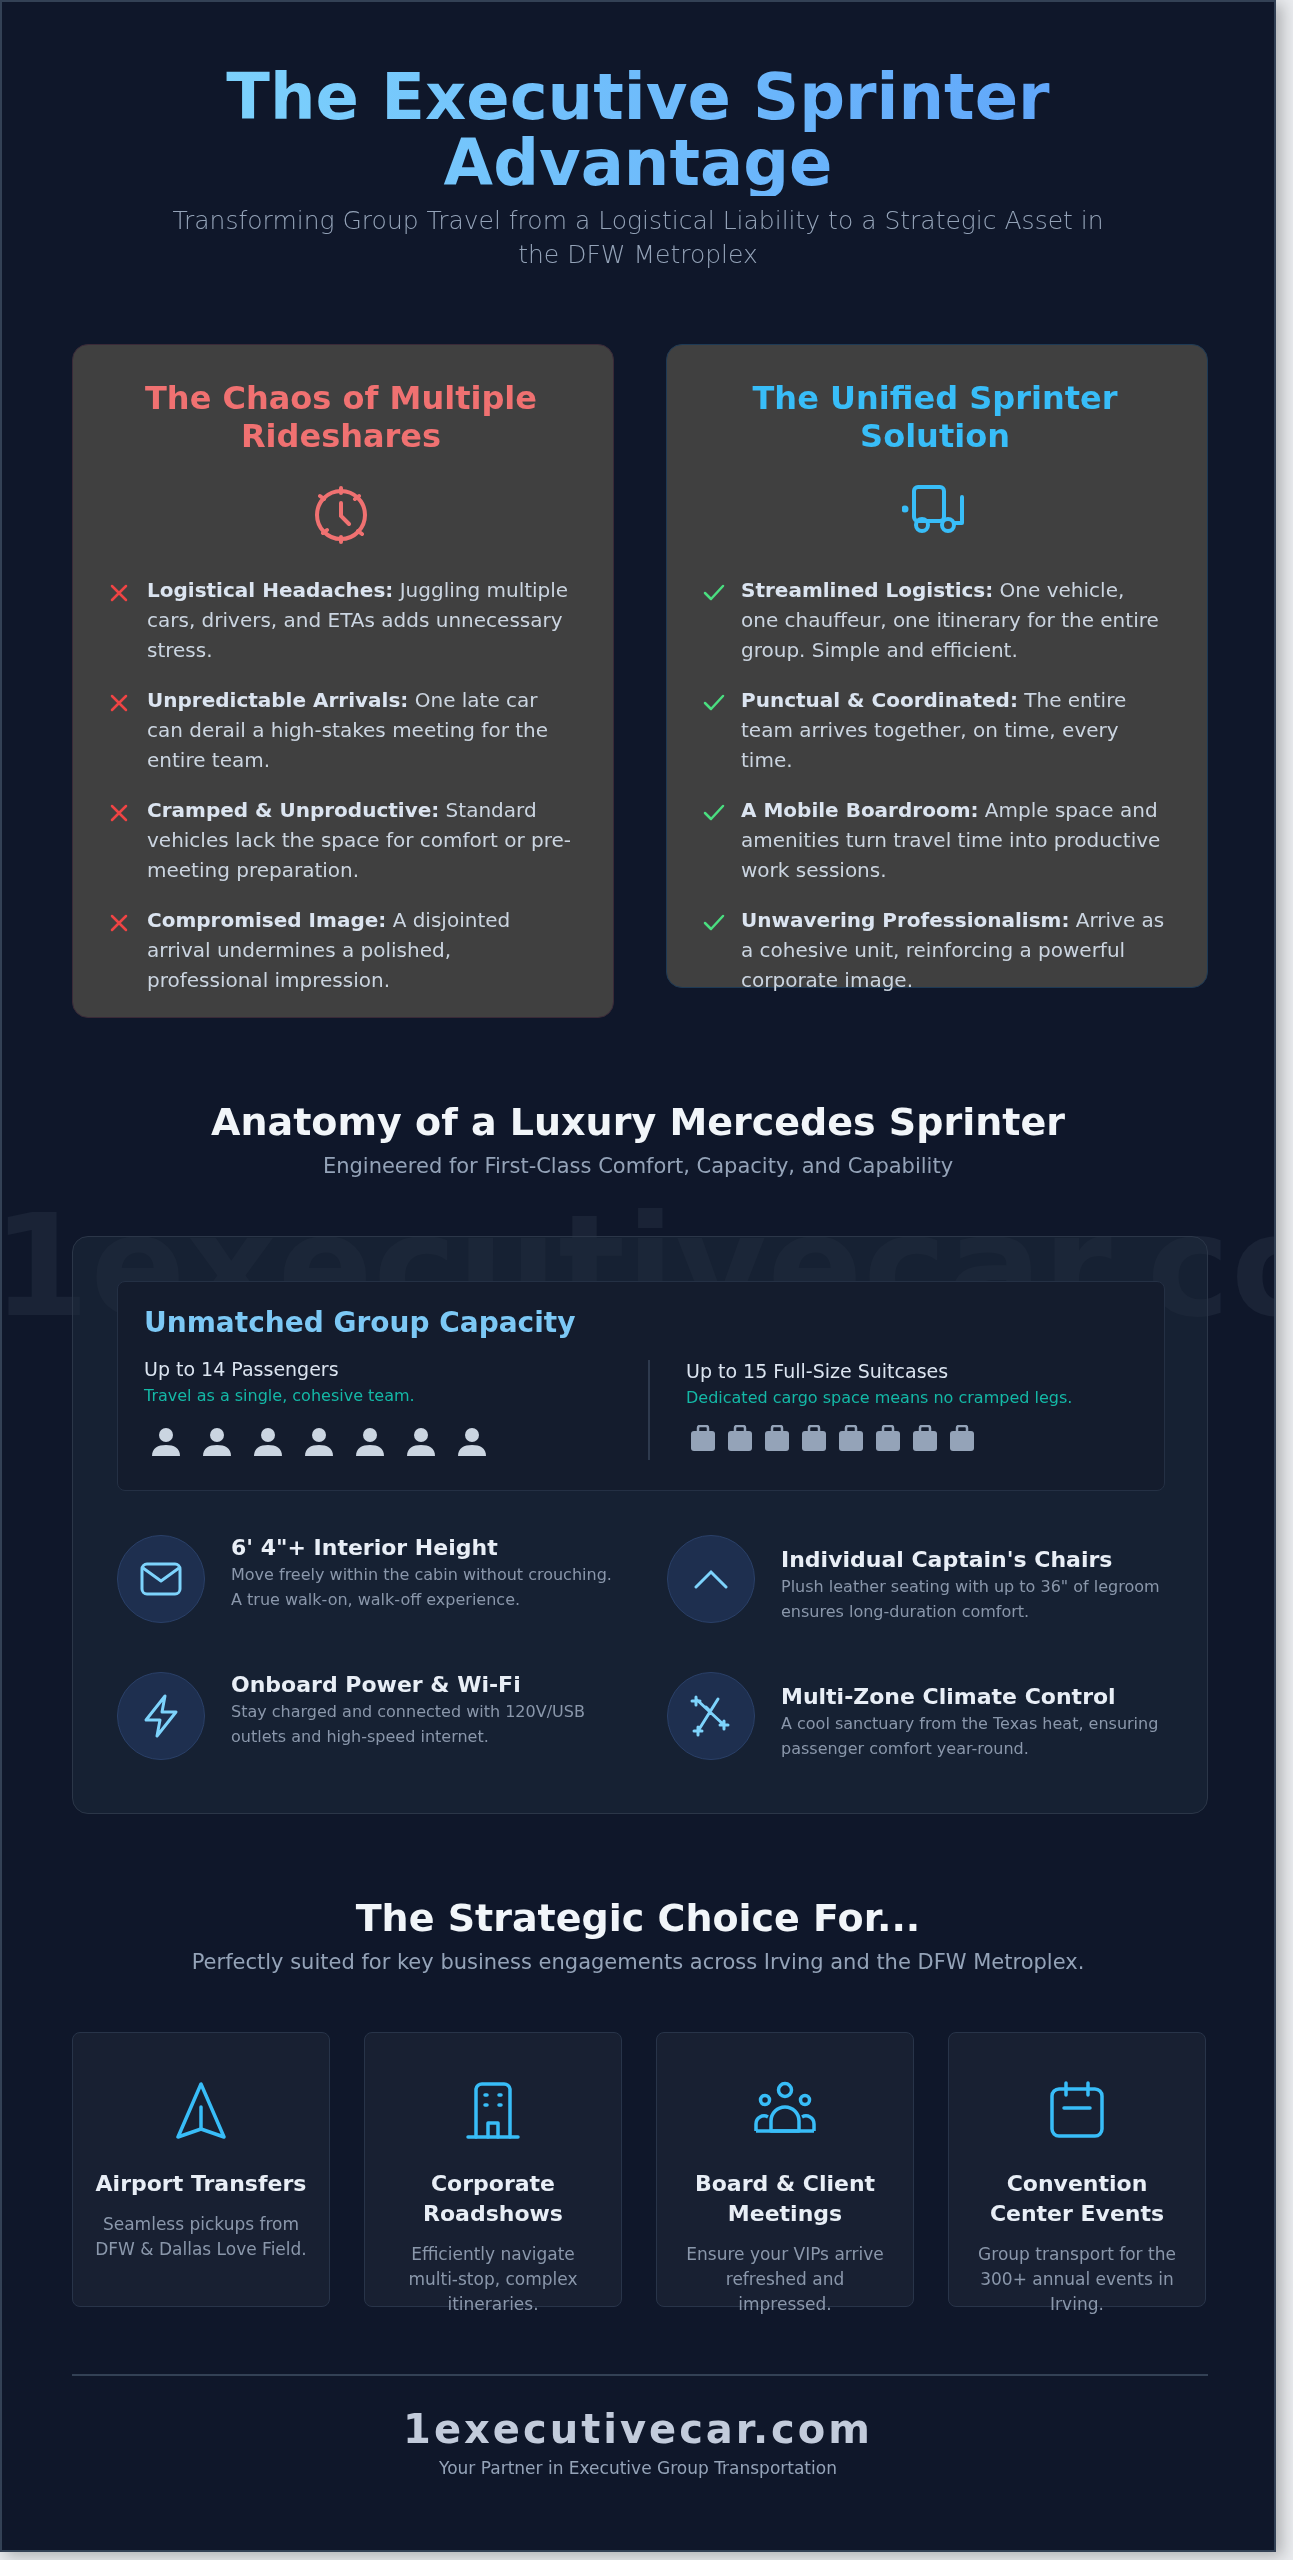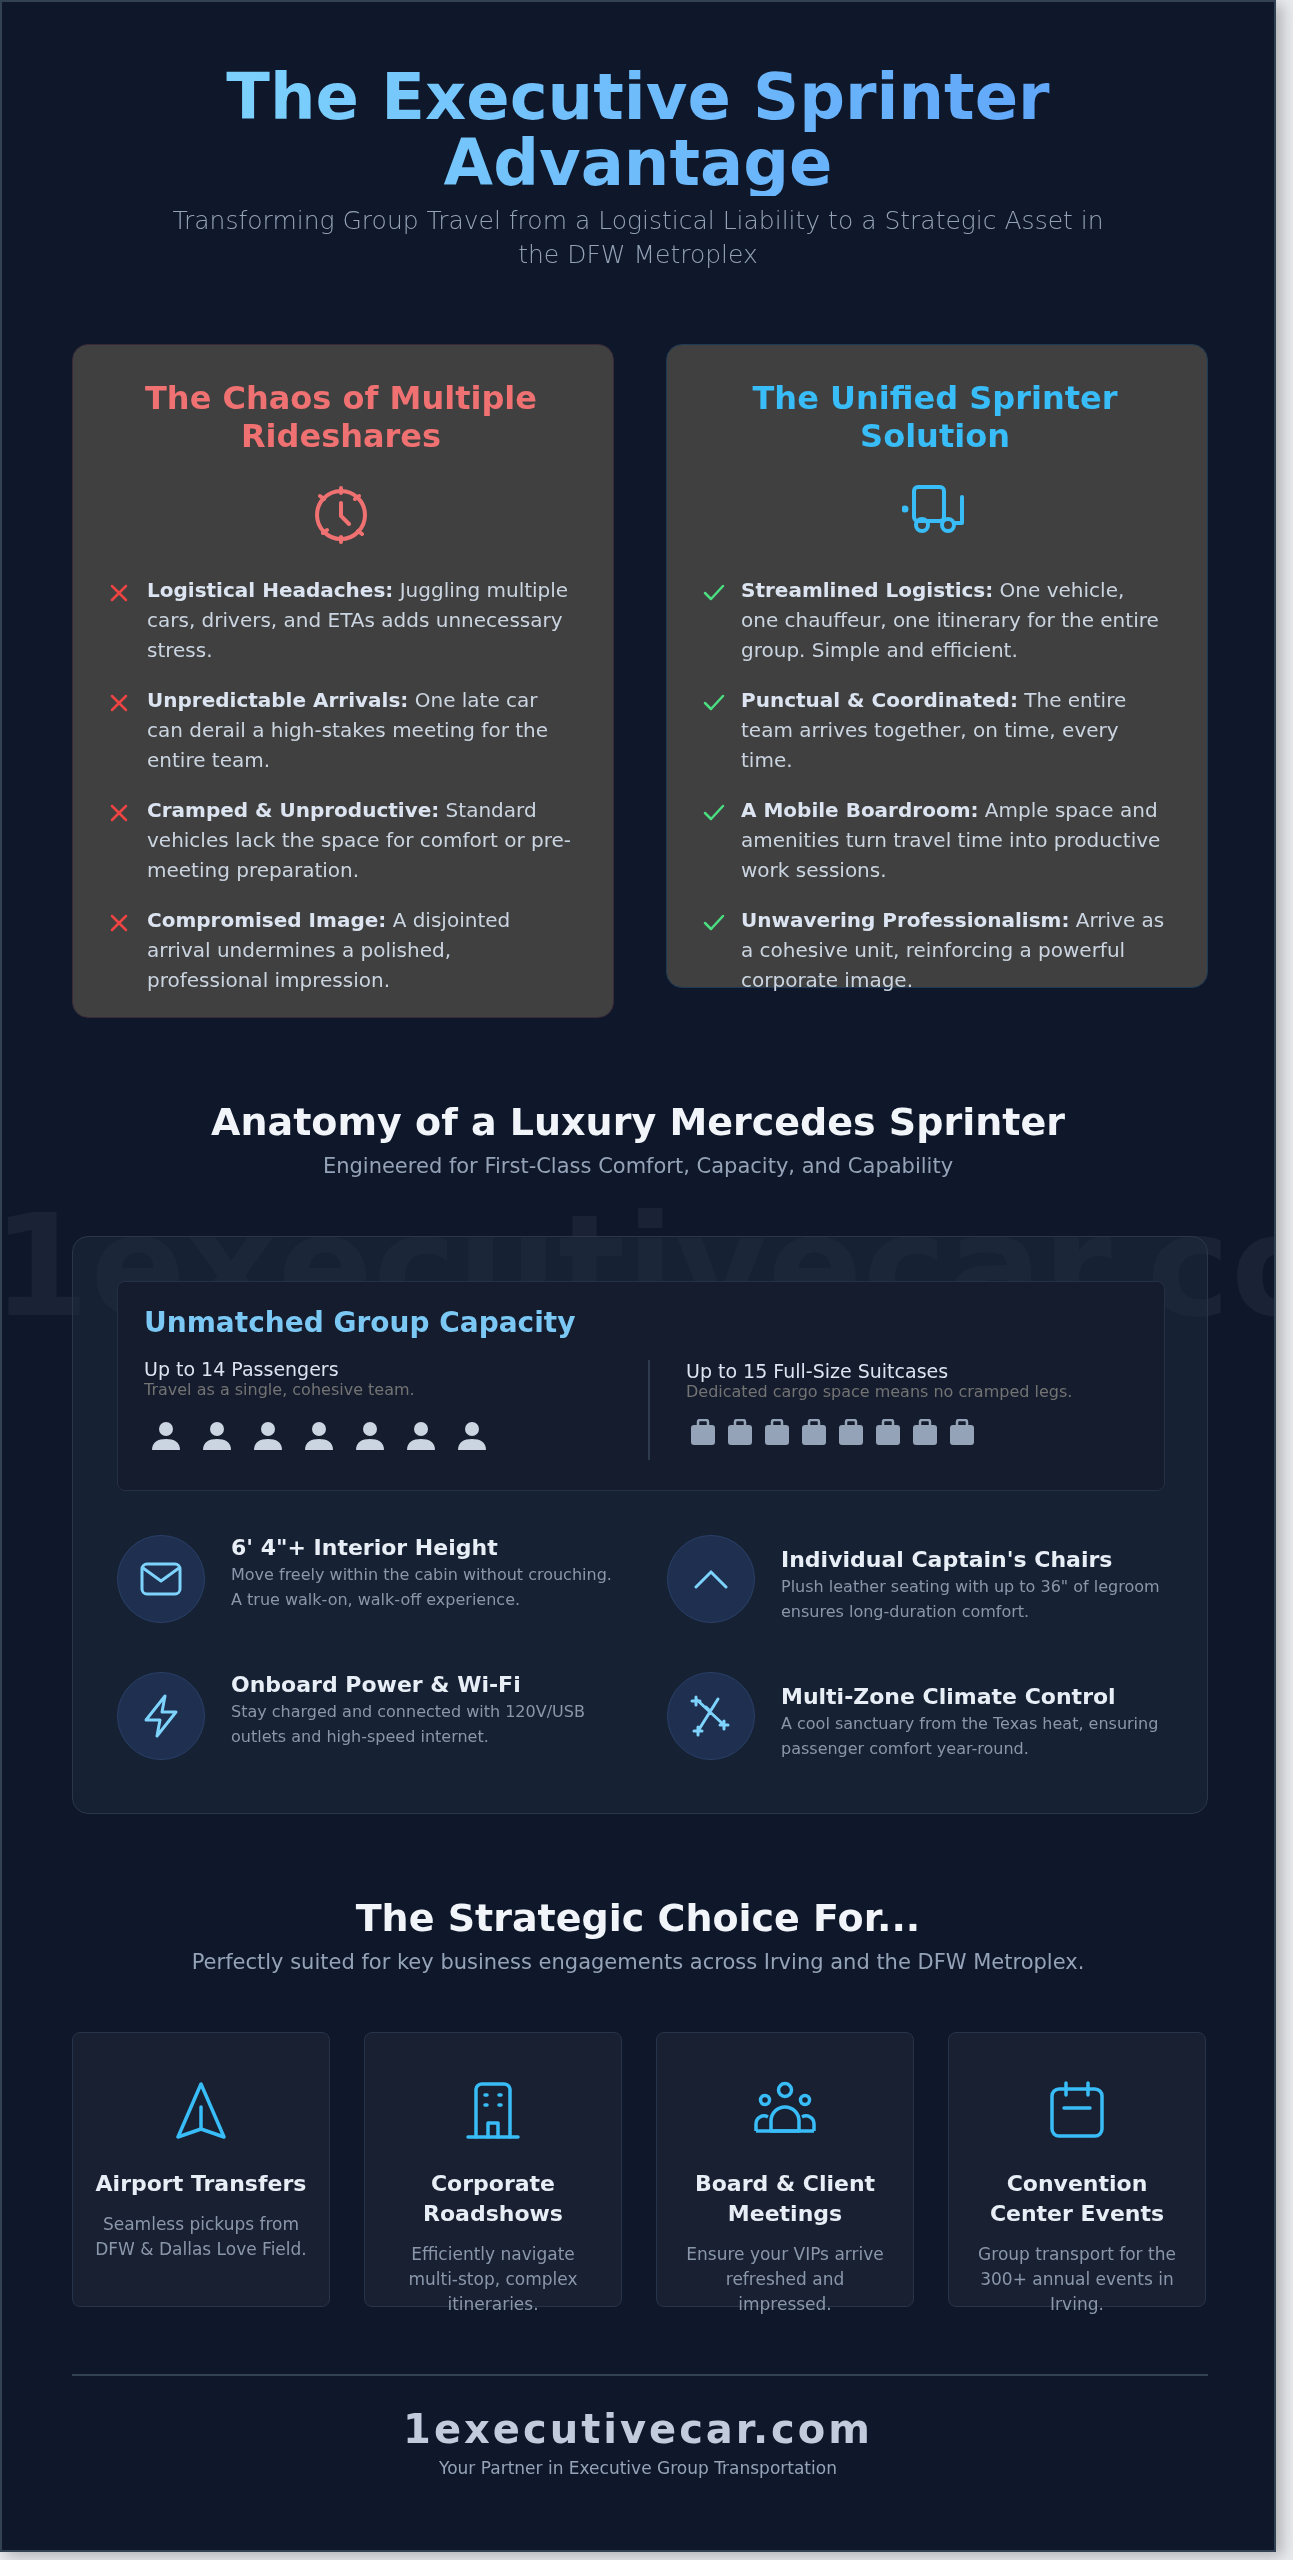--- a/index.html
+++ b/index.html
@@ -78,21 +78,21 @@
       position: absolute; top: 44px; left: 44px; width: 1048px; height: 210px;
       background: #141c2d; border: 1px solid #243044; border-radius: 8px;
       padding: 24px 26px;
     }
     .capacity h3 { font-size: 28px; font-weight: 700; color: #7cc8f5; }
     .cap-col { position: absolute; top: 76px; }
     .cap-col.left { left: 26px; }
     .cap-col.right { left: 530px; padding-left: 36px; border-left: 2px solid #2e3a4e; top: 78px; height: 100px; }
     .cap-col.right .inner { margin-top: 0; }
     .cap-col .t { font-size: 19px; color: #dbe4f0; }
-    .cap-col .s { font-size: 16px; color: #737373; margin-top: 0; }
+    .cap-col .s { font-size: 16px; color: #14b8a6; margin-top: 6px; }
     .icons-row { display: flex; gap: 19px; margin-top: 22px; padding-left: 6px; }
     .icons-row.bags { gap: 11px; margin-top: 18px; padding-left: 4px; }
     .features {
       position: absolute; top: 298px; left: 44px; width: 1048px;
       display: grid; grid-template-columns: 550px 498px; row-gap: 48px;
     }
     .feat { display: flex; gap: 26px; align-items: flex-start; }
     .feat .circle {
       flex: 0 0 88px; height: 88px; border-radius: 50%;
       background: #1e2f4f; border: 1px solid #2a4068;

